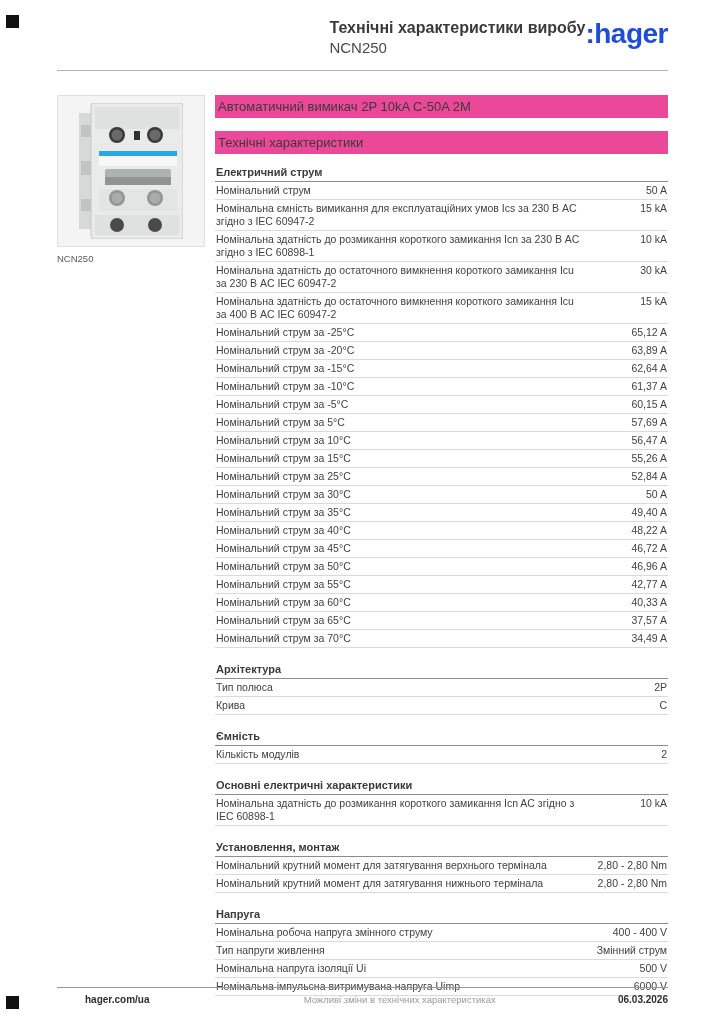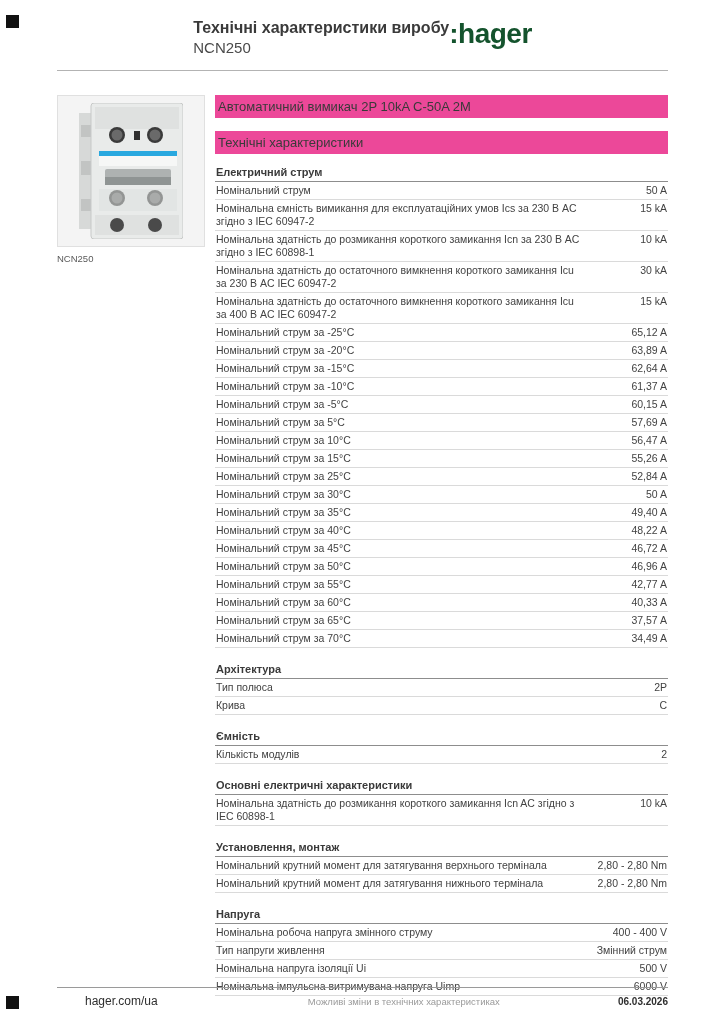--- a/index.html
+++ b/index.html
@@ -5,21 +5,21 @@
   * { margin:0; padding:0; box-sizing:border-box; }
   html,body { background:#ffffff; }
   body { font-family:"Liberation Sans", sans-serif; color:#3d3d3d; }
   .page { position:relative; width:724px; height:1024px; background:#fff; overflow:hidden; }
 
   .corner-mark { position:absolute; left:6px; width:13px; height:13px; background:#111; }
   .corner-mark.top { top:15px; }
   .corner-mark.bottom { top:996px; }
 
   
-  .header { position:absolute; left:57px; right:56px; top:18px; display:flex; justify-content:center; align-items:flex-start; }
+  .header { position:absolute; left:57px; right:56px; top:18px; display:flex; justify-content:flex-end; align-items:flex-start; }
   .doc-title { font-size:16px; font-weight:bold; color:#3a3a3a; line-height:20px; }
   .doc-subtitle { font-size:15px; color:#4a4a4a; line-height:19px; }
   .logo { font-size:28px; font-weight:bold; letter-spacing:-0.5px; line-height:28px; margin-top:2px; }
   .header-rule { position:absolute; left:57px; right:56px; top:70px; border-top:1px solid #b3b3b3; }
 
   
   .image-box { position:absolute; left:57px; top:95px; width:148px; height:152px; background:#f4f4f4; border:1px solid #e0e0e0; display:flex; align-items:center; justify-content:center; }
   .image-caption { position:absolute; left:57px; top:253px; font-size:9.5px; color:#5a5a5a; }
 
   
@@ -30,38 +30,38 @@
 
   .section { margin-top:12px; }
   .section:first-of-type { margin-top:4px; }
   .section-title { font-size:11px; font-weight:bold; color:#3a3a3a; padding:3px 0 3px 1px; border-bottom:1px solid #8d8d8d; }
   .spec-row { display:flex; justify-content:space-between; align-items:flex-start; border-bottom:1px solid #dadada; padding:2px 1px 2px 1px; }
   .spec-label { font-size:10.5px; line-height:13px; color:#424242; max-width:365px; }
   .spec-value { font-size:10.5px; line-height:13px; color:#424242; white-space:nowrap; text-align:right; padding-left:8px; }
 
   
   .footer { position:absolute; left:57px; right:56px; top:987px; border-top:1px solid #9a9a9a; padding-top:6px; display:flex; justify-content:space-between; align-items:baseline; }
-  .footer-site { font-size:12px; font-weight:normal; color:#2f2f2f; text-decoration:none;padding-left:28px; }
+  .footer-site { font-size:10px; font-weight:bold; color:#2f2f2f; text-decoration:none;padding-left:28px; }
   .footer-note { font-size:9.5px; color:#9a9a9a;padding-left:32px; }
   .footer-date { font-size:10px; font-weight:bold; color:#2f2f2f; }
 </style>
 </head>
 <body>
 
 <div class="page">
 
   <div class="corner-mark top"></div>
   <div class="corner-mark bottom"></div>
 
   <div class="header">
     <div>
       <div class="doc-title">Технічні характеристики виробу</div>
       <div class="doc-subtitle">NCN250</div>
     </div>
-    <div class="logo" id="hager-logo" style="color: #14532d;">:hager</div>
+    <div class="logo" id="hager-logo" style="color: #1d4ed8;">:hager</div>
   </div>
   <div class="header-rule"></div>
 
   <div class="image-box">
 
     <svg width="104" height="136" viewBox="0 0 104 136">
       <rect x="0" y="10" width="14" height="116" fill="#d7d9d8"></rect>
       <rect x="2" y="22" width="10" height="12" fill="#c2c4c3"></rect>
       <rect x="2" y="58" width="10" height="14" fill="#c2c4c3"></rect>
       <rect x="2" y="96" width="10" height="12" fill="#c2c4c3"></rect>

